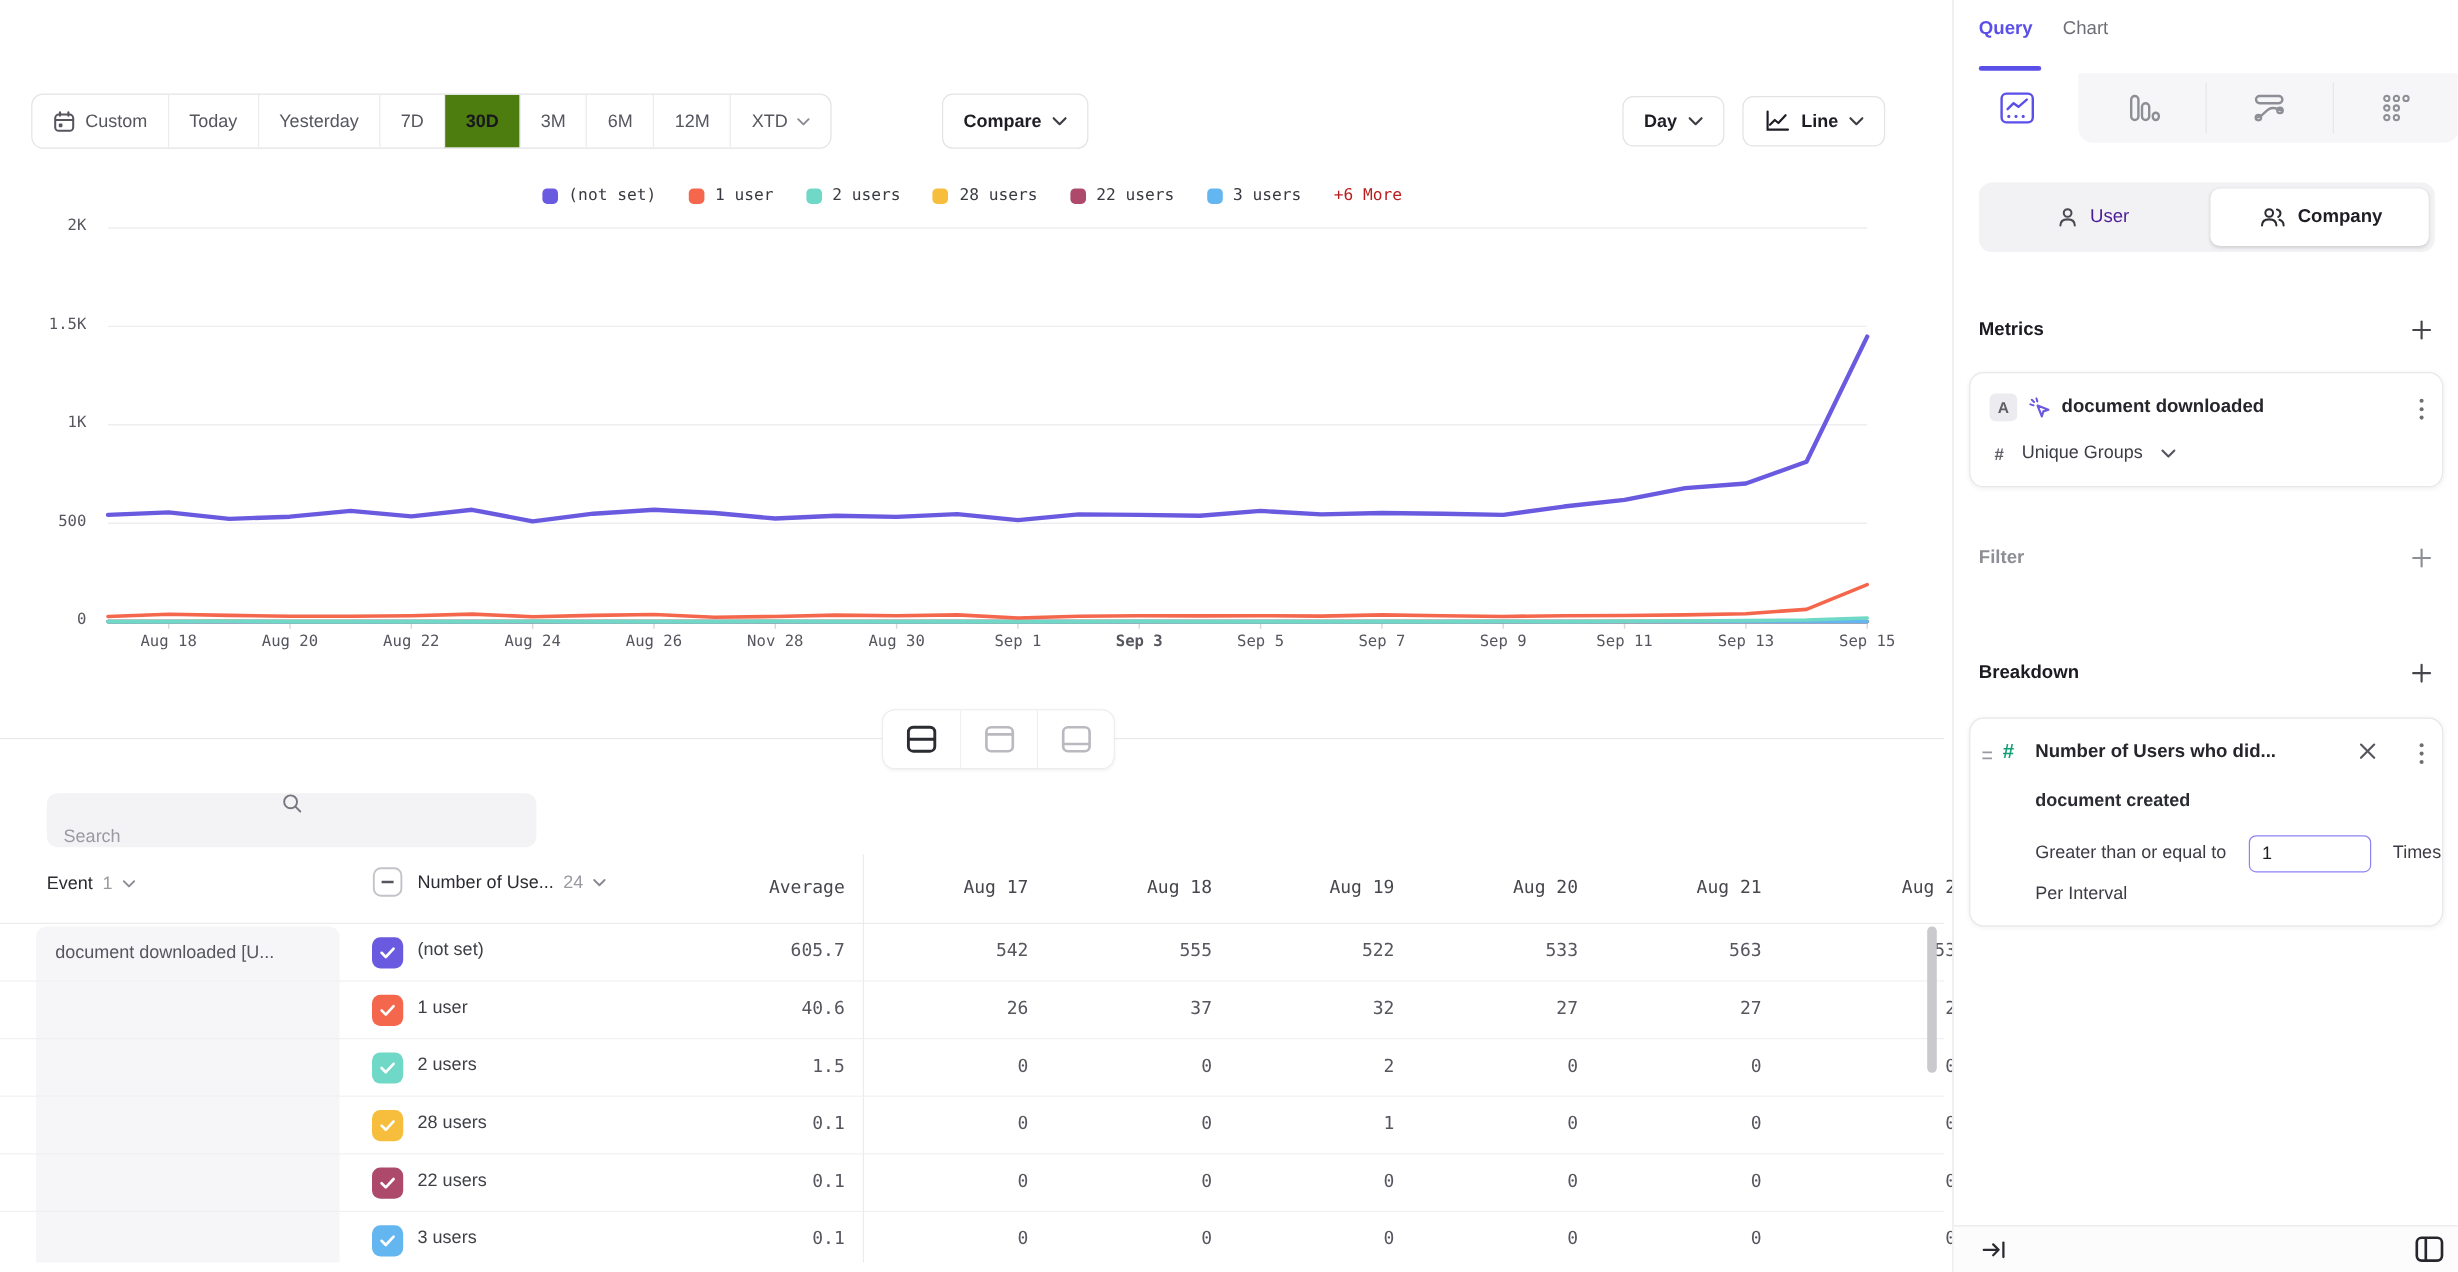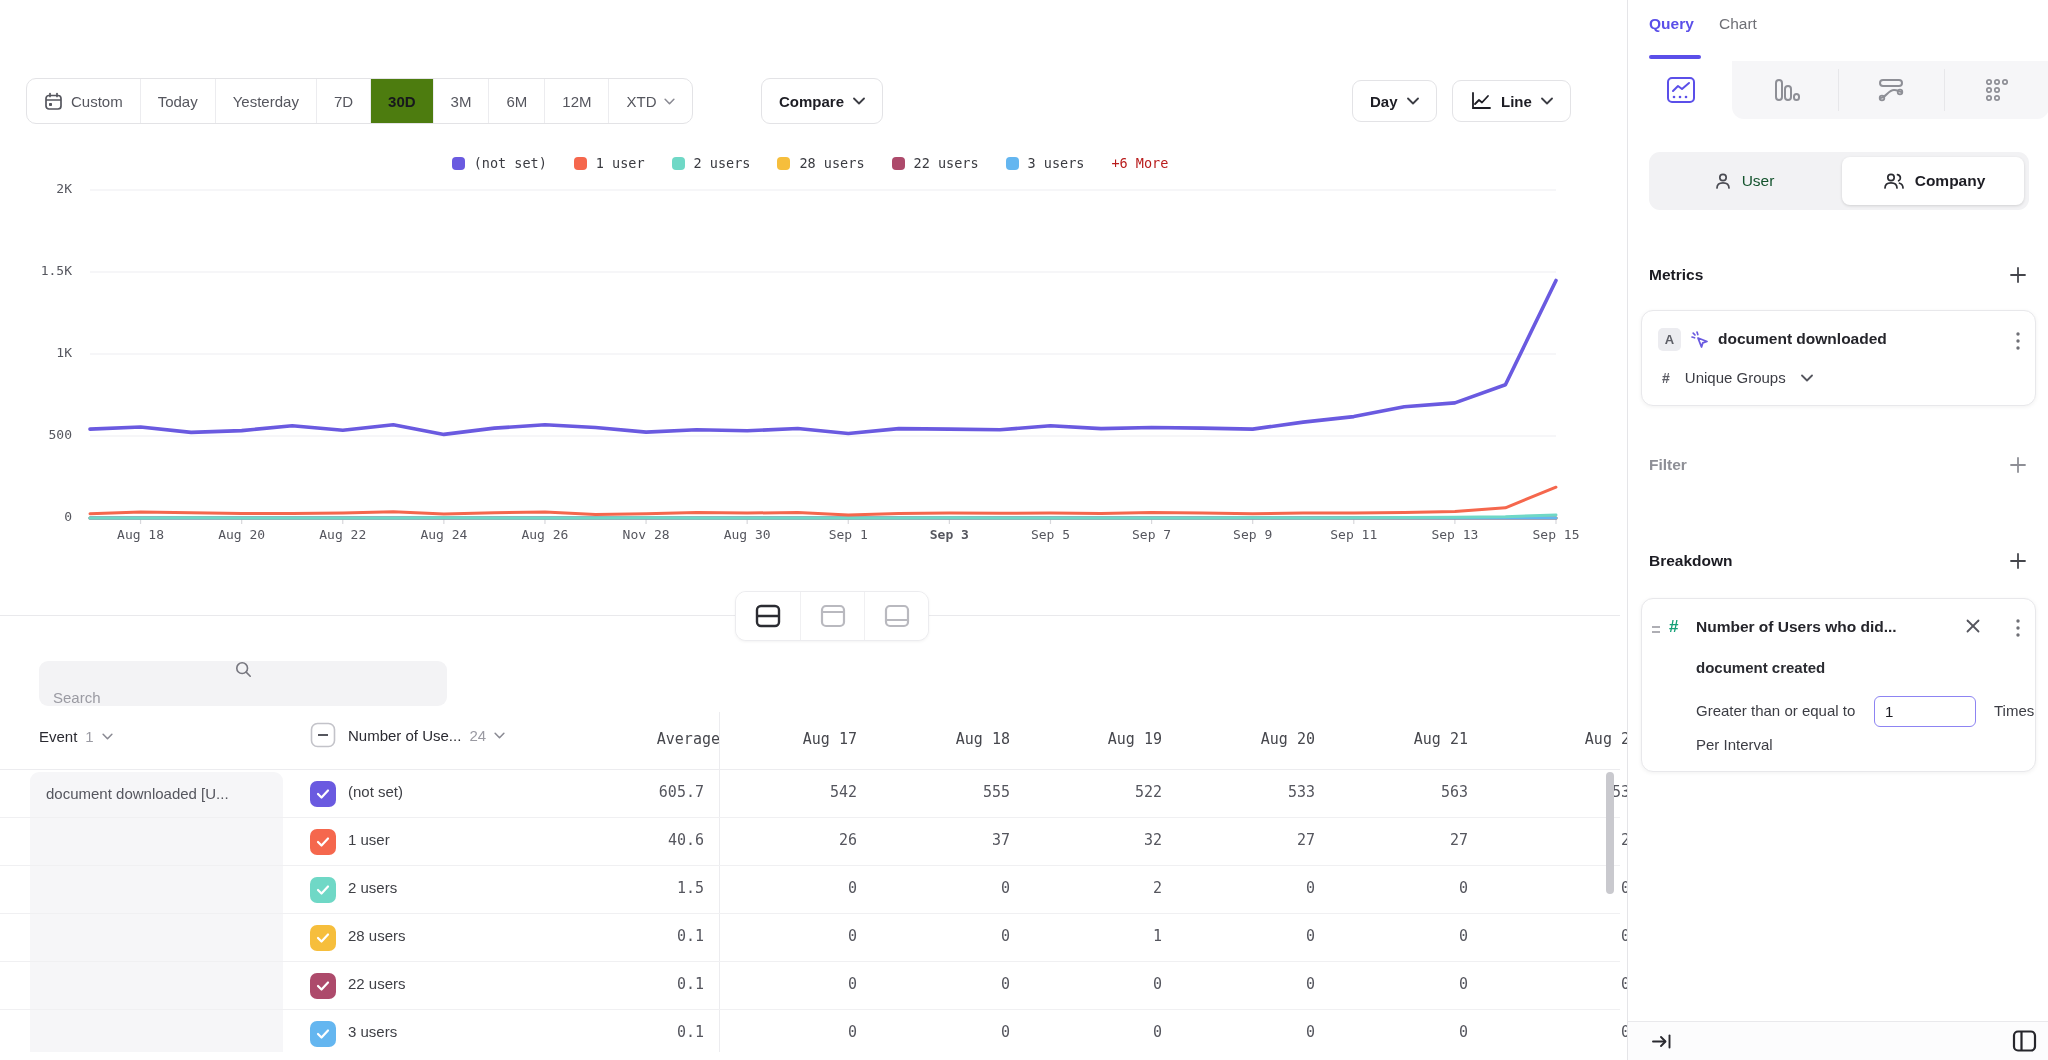--- a/index.html
+++ b/index.html
@@ -82,21 +82,21 @@
   #ct-strip { position:absolute; left:0; top:61px; width:421px; height:58px; }
   .ct-gray { position:absolute; left:104px; top:0; width:317px; height:58px; background:#f6f6f8;
     border-radius:0 0 12px 12px; }
   .ct-cell { position:absolute; top:0; width:105px; height:58px; display:flex; align-items:center;
     justify-content:center; cursor:pointer; }
   .ct-sep { position:absolute; top:8px; width:1px; height:42px; background:#e7e7ea; }
 
   #scope-toggle { position:absolute; left:21px; top:152px; width:380px; height:58px;
     background:#f2f2f4; border-radius:11px; }
   .scope-opt { position:absolute; top:0; width:190px; height:58px; display:flex; align-items:center;
-    justify-content:center; gap:10px; font-size:15.5px; color:#14532d; cursor:pointer; }
+    justify-content:center; gap:10px; font-size:15.5px; color:#4c1d95; cursor:pointer; }
   #scope-pill { position:absolute; left:193px; top:5px; width:182px; height:48px; background:#fff;
     border-radius:8px; box-shadow:0 1px 3px rgba(0,0,0,.14); }
 
   .side-h { position:absolute; left:21px; font-size:15.5px; font-weight:700; color:#1b1b22; }
   .side-h.muted { color:#8e8f96; font-weight:600; }
   .plus-btn { position:absolute; right:18px; width:24px; height:24px; display:flex; align-items:center;
     justify-content:center; cursor:pointer; color:#45464c; }
 
   .card { position:absolute; left:13px; width:395px; background:#fff; border:1px solid #e8e8eb;
     border-radius:12px; box-shadow:0 1px 4px rgba(0,0,0,.06); }
@@ -165,21 +165,21 @@
           <span>12M</span>
         </div>
         <div class="range-item">
           <span>XTD</span>
           <svg class="chev" width="11" height="7" viewBox="0 0 12 8">
             <polyline points="1,1.5 6,6.5 11,1.5" fill="none" stroke="#8a8a93" stroke-width="1.8" stroke-linecap="round" stroke-linejoin="round"></polyline>
           </svg>
         </div>
       </div>
 
-    <div class="pill-btn" style="left:761px; top:78px;">
+    <div class="pill-btn" style="left:785px; top:78px;">
       <span>Compare</span>
       <svg class="chev" width="12" height="8" viewBox="0 0 12 8">
           <polyline points="1,1.5 6,6.5 11,1.5" fill="none" stroke="#3c3d44" stroke-width="1.8" stroke-linecap="round" stroke-linejoin="round"></polyline>
         </svg>
     </div>
 
     <div class="pill-btn small" style="left:1352px;">
       <span>Day</span>
       <svg class="chev" width="12" height="8" viewBox="0 0 12 8">
           <polyline points="1,1.5 6,6.5 11,1.5" fill="none" stroke="#3c3d44" stroke-width="1.8" stroke-linecap="round" stroke-linejoin="round"></polyline>
@@ -318,21 +318,21 @@
           <rect x="1.5" y="1.5" width="23" height="23" rx="6" fill="#fff" stroke="#c3c3c9" stroke-width="1.6"></rect>
           <line x1="8" y1="13" x2="18" y2="13" stroke="#55565e" stroke-width="2"></line>
         </svg>
       <span style="margin-left:4px;text-align:center;">Number of Use...</span>
       <span class="count-gray">24</span>
       <svg class="chev" width="11" height="7" viewBox="0 0 12 8">
           <polyline points="1,1.5 6,6.5 11,1.5" fill="none" stroke="#8a8a93" stroke-width="1.8" stroke-linecap="round" stroke-linejoin="round"></polyline>
         </svg>
     </div>
     <div id="col-headers">
-        <div class="col-h" style="left: 600px;">Average</div>
+        <div class="col-h" style="left: 584px;">Average</div>
         <div class="col-h" style="left: 737px;">Aug 17</div>
         <div class="col-h" style="left: 890px;">Aug 18</div>
         <div class="col-h" style="left: 1042px;">Aug 19</div>
         <div class="col-h" style="left: 1195px;">Aug 20</div>
         <div class="col-h" style="left: 1348px;">Aug 21</div>
         <div class="col-h" style="left: 1510px;">Aug 2</div>
       </div>
     <div class="hdr-line"></div>
     <div class="v-div"></div>
 

